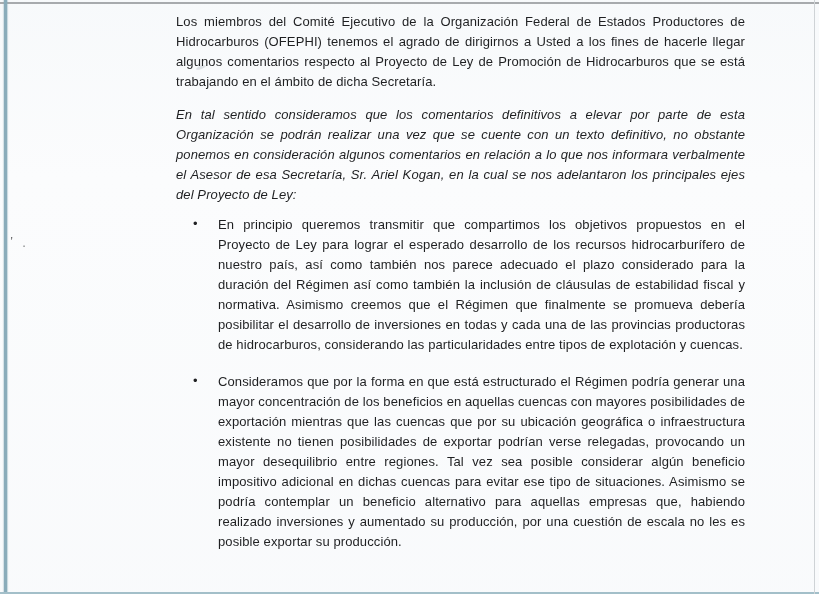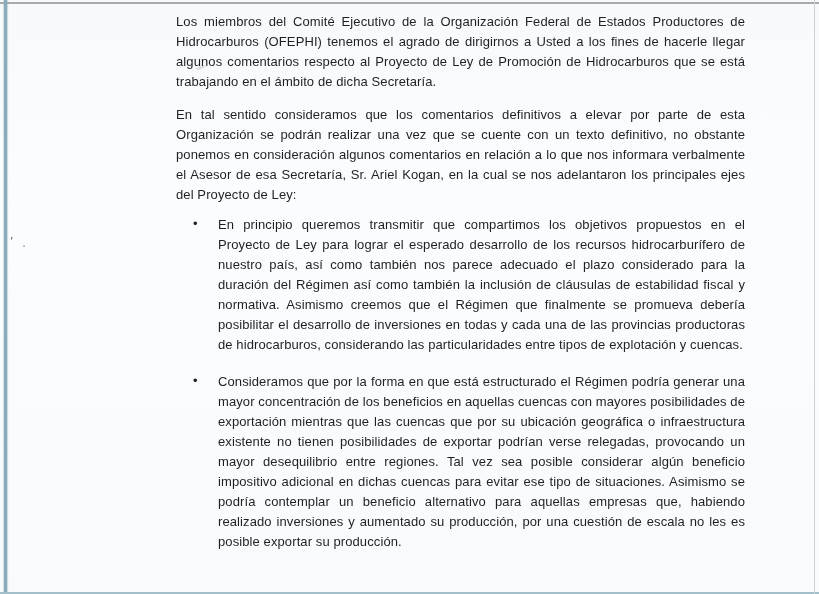--- a/index.html
+++ b/index.html
@@ -58,20 +58,21 @@
     line-height: 20px;
     text-align: justify;
     letter-spacing: 0.1px;
     margin-left: 43px;
   }
   .content p {
     margin: 0 0 13px 0;
   }
   .content p.para-2 {
     margin-bottom: 10px;
+    font-style: italic;
   }
   ul.bullet-list {
     list-style: none;
     margin: 0;
     padding: 0;
   }
   ul.bullet-list li {
     position: relative;
     padding-left: 42px;
     margin: 0 0 17px 0;

